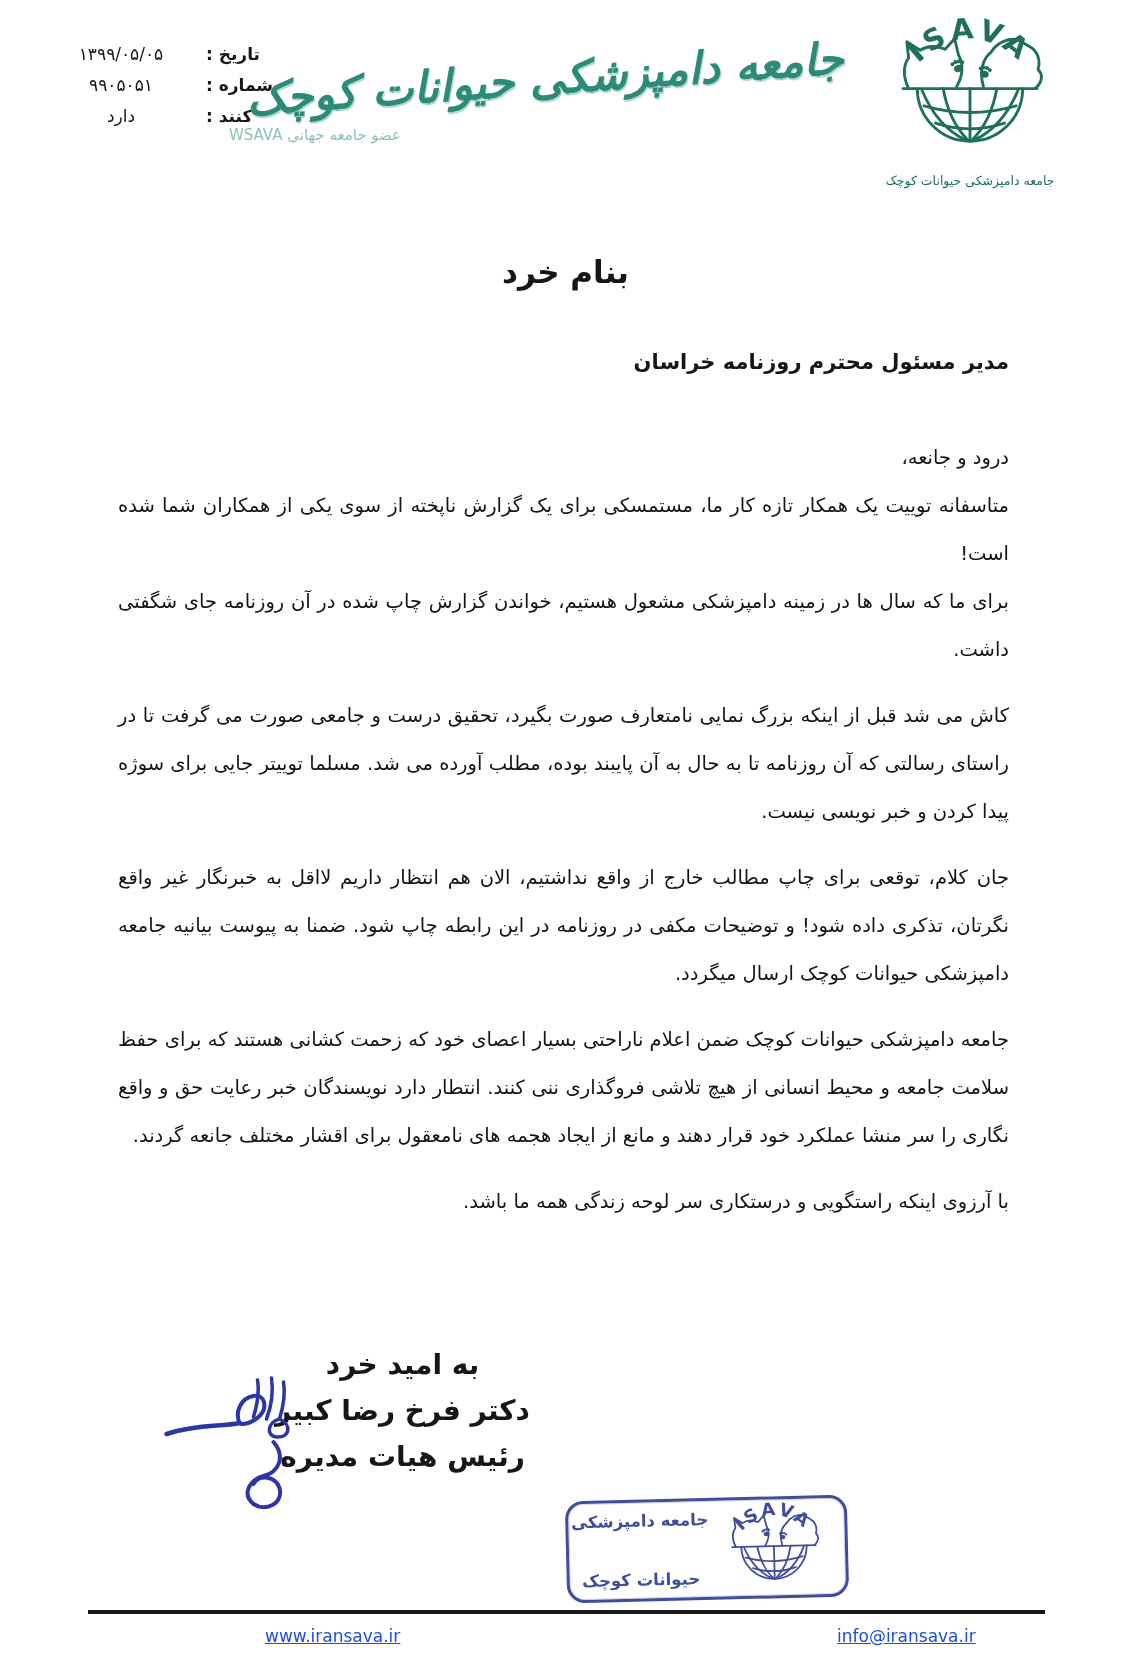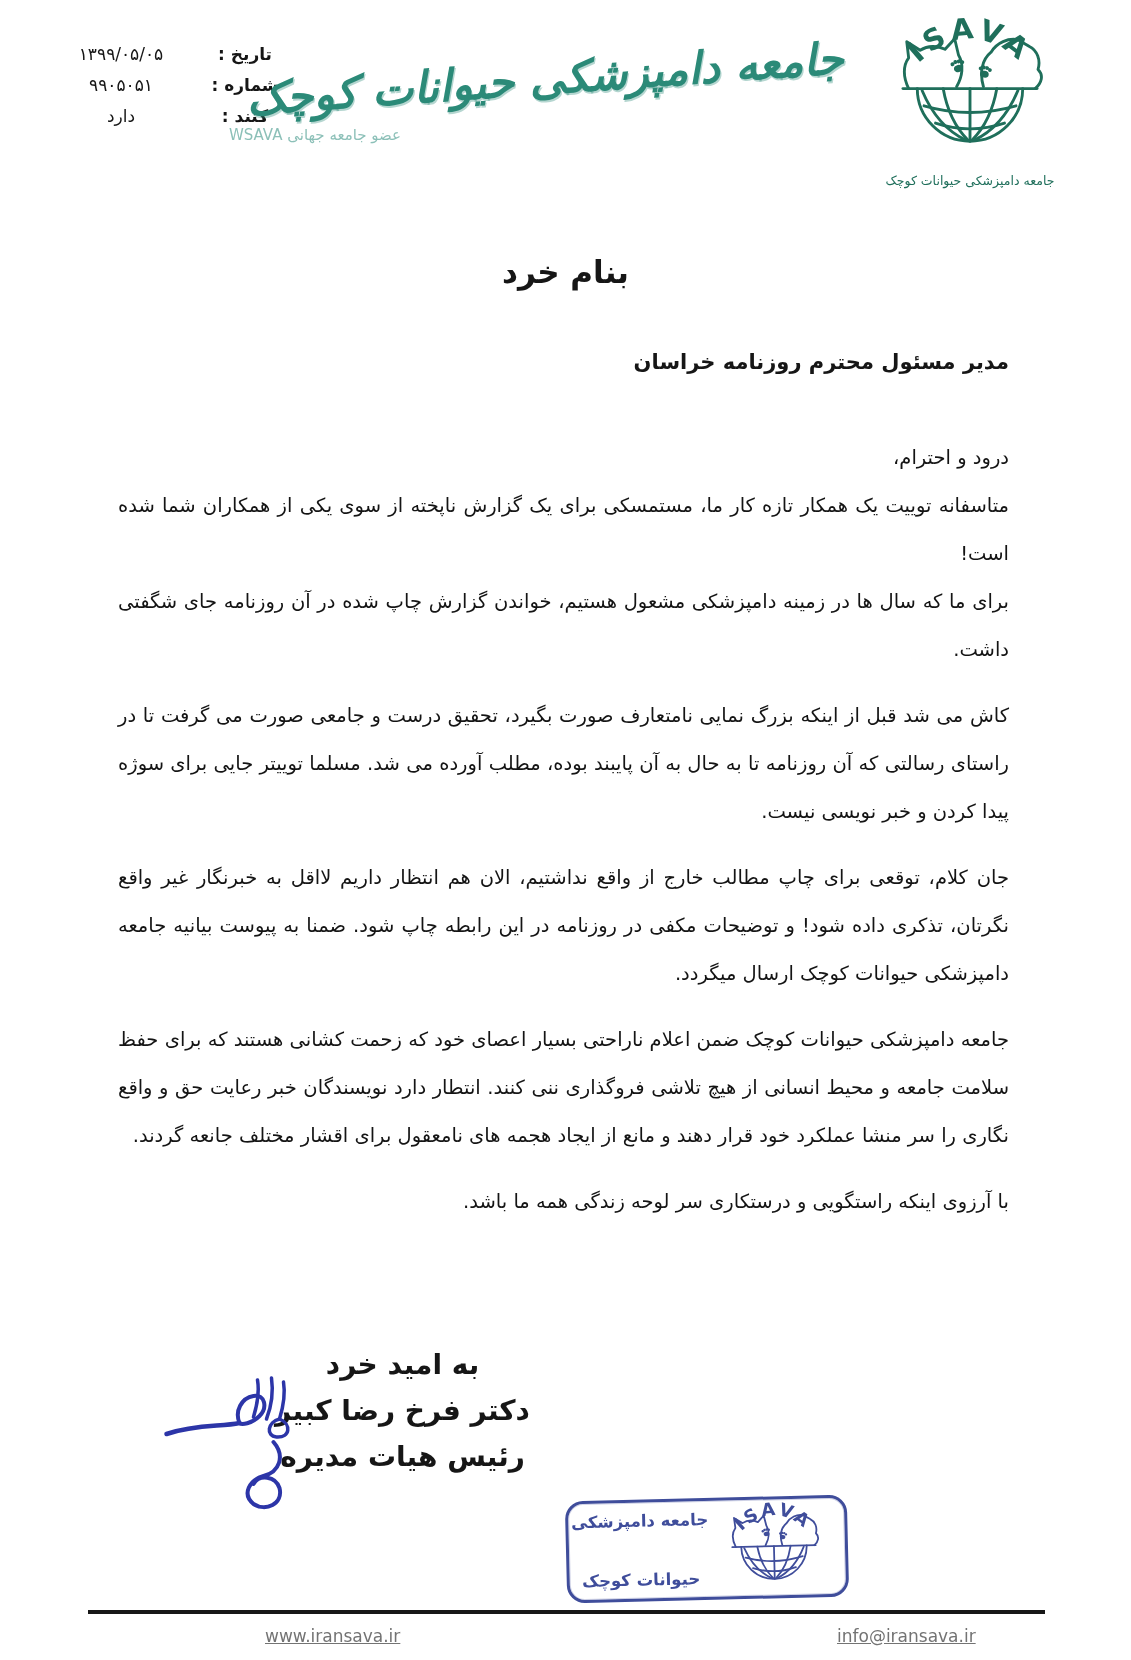--- a/index.html
+++ b/index.html
@@ -9,21 +9,21 @@
     position:relative; width:1131px; height:1660px; margin:0 auto;
     background:#ffffff; overflow:hidden; color:#161616;
   }
 
   
   .meta-block {
     position:absolute; left:20px; top:44px; width:264px;
     direction:rtl; display:grid; grid-template-columns:78px 170px;
     row-gap:11px; font-size:17px; align-items:center;
   }
-  .meta-label { font-weight:bold; text-align:center; white-space:nowrap; }
+  .meta-label { font-weight:bold; text-align:left; white-space:nowrap; }
   .meta-value { text-align:center; letter-spacing:1px; }
 
   
   .calligraphy {
     position:absolute; left:285px; top:22px; width:520px; height:112px;
     display:flex; align-items:center; justify-content:center;
     direction:rtl; font-size:44px; font-weight:bold; font-style:italic;
     color:#2b8a78; transform:rotate(-4deg);
     text-shadow:1px 2px 0 rgba(43,138,120,.35);
     white-space:nowrap;
@@ -76,21 +76,21 @@
   }
   .stamp-logo { flex:0 0 auto; color:#3f4d9b; }
   .stamp-text {
     flex:1 1 auto; height:86%; display:flex; flex-direction:column;
     justify-content:space-between; align-items:center;
     font-weight:bold; font-size:16.5px; white-space:nowrap;
   }
 
   
   .footer-line { position:absolute; left:88px; right:86px; top:1610px; border-top:4px solid #171717; }
-  .footer-link { position:absolute; top:1626px; font-size:17px; color:#737373; text-decoration:underline; }
+  .footer-link { position:absolute; top:1626px; font-size:17px; color:#1d4ed8; text-decoration:underline; }
   .footer-web  { left:265px; }
   .footer-mail { left:837px; }
 </style>
 </head>
 <body>
 
 <svg width="0" height="0" style="position:absolute" aria-hidden="true">
   <symbol id="isava-logo" viewBox="0 0 200 168">
     <path id="isava-arc" d="M48,54 Q100,6 152,54" fill="none"></path>
     <text font-size="30" font-weight="bold" fill="currentColor" letter-spacing="5" font-family="DejaVu Sans, sans-serif">
@@ -152,21 +152,21 @@
         <use href="#isava-logo"></use>
       </svg>
     <div class="logo-caption">جامعه دامپزشکی حیوانات کوچک</div>
   </div>
 
   <div class="invocation">بنام خرد</div>
 
   <div class="recipient">مدیر مسئول محترم روزنامه خراسان</div>
 
   <div class="letter-body">
-    <p>درود و احترام،</p>
+    <p>درود و جانعه،</p>
     <p>متاسفانه توییت یک همکار تازه کار ما، مستمسکی برای یک گزارش ناپخته از سوی یکی از همکاران شما شده است!</p>
     <p>برای ما که سال ها در زمینه دامپزشکی مشعول هستیم، خواندن گزارش چاپ شده در آن روزنامه جای شگفتی داشت.</p>
     <p class="gap">کاش می شد قبل از اینکه بزرگ نمایی نامتعارف صورت بگیرد، تحقیق درست و جامعی صورت می گرفت تا در راستای رسالتی که آن روزنامه تا به حال به آن پایبند بوده، مطلب آورده می شد. مسلما توییتر جایی برای سوژه پیدا کردن و خبر نویسی نیست.</p>
     <p class="gap">جان کلام، توقعی برای چاپ مطالب خارج از واقع نداشتیم، الان هم انتظار داریم لااقل به خبرنگار غیر واقع نگرتان، تذکری داده شود! و توضیحات مکفی در روزنامه در این رابطه چاپ شود. ضمنا به پیوست بیانیه جامعه دامپزشکی حیوانات کوچک ارسال میگردد.</p>
     <p class="gap">جامعه دامپزشکی حیوانات کوچک ضمن اعلام ناراحتی بسیار اعصای خود که زحمت کشانی هستند که برای حفظ سلامت جامعه و محیط انسانی از هیچ تلاشی فروگذاری ننی کنند. انتطار دارد نویسندگان خبر رعایت حق و واقع نگاری را سر منشا عملکرد خود قرار دهند و مانع از ایجاد هجمه های نامعقول برای اقشار مختلف جانعه گردند.</p>
     <p class="gap">با آرزوی اینکه راستگویی و درستکاری سر لوحه زندگی همه ما باشد.</p>
   </div>
 
   <div class="signoff">
     <div>به امید خرد</div>

